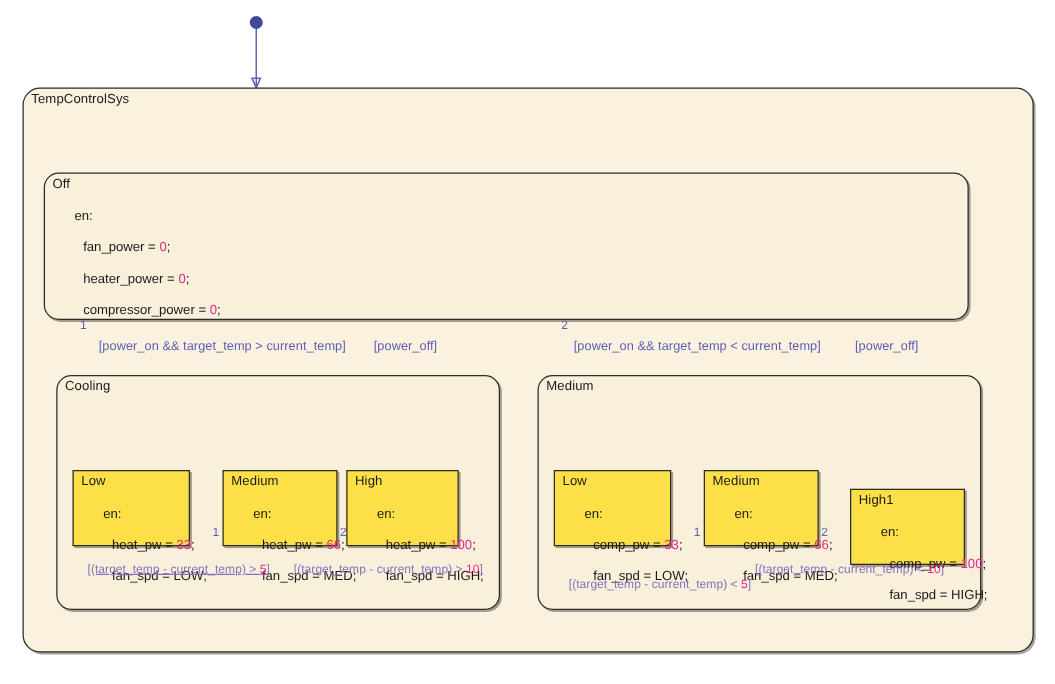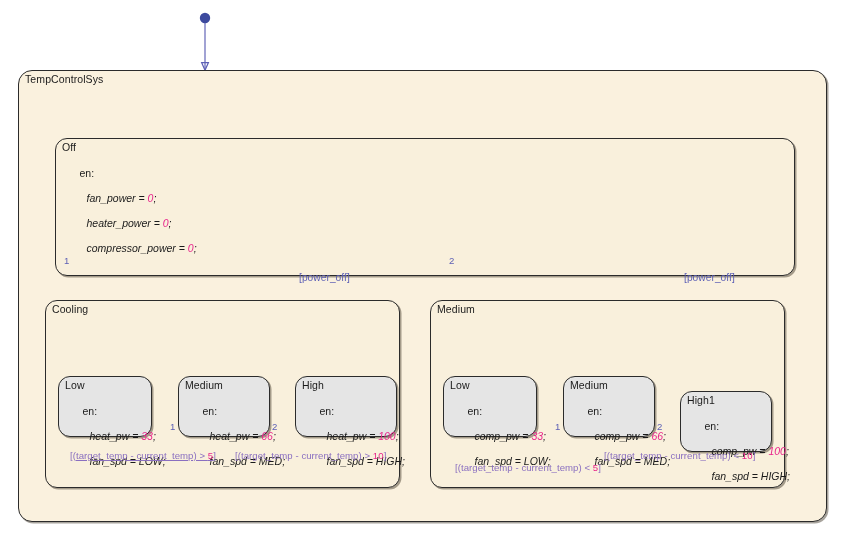--- a/index.html
+++ b/index.html
@@ -13,34 +13,34 @@
   
   .state{
     position:absolute;
     background:#f9f0dc;
     border:1.3px solid #2b2b2b;
     box-shadow:1.5px 1.5px 0 rgba(60,50,35,.45);
     box-sizing:border-box;
   }
   .state.sup{ background:#faf1de; border-radius:14px; }
   .state.mid{ background:#f9f0dc; border-radius:12px; }
-  .state.leaf{ background:#e5e5e5; border-radius:12px; }
+  .state.leaf{ background:#fde047; border-radius:0; }
 
   .st-name{
     position:absolute;left:6px;top:2px;
     font-size:10.5px;color:#1a1a1a;white-space:nowrap;
     letter-spacing:.1px;
   }
   .st-body{
     position:absolute;left:6px;top:15px;
     font-size:10.5px;color:#1a1a1a;line-height:12.6px;
     white-space:pre;
   }
   .st-body .num{color:#e8258b;}
-  .st-body .ind{padding-left:7px;display:inline-block;font-style:italic;}
+  .st-body .ind{padding-left:7px;display:inline-block;}
 
   
   .tlabel{
     position:absolute;font-size:10.2px;color:#5c5fb5;
     white-space:nowrap;letter-spacing:.05px;
   }
   .clabel{
     position:absolute;font-size:9.6px;color:#8a6fc0;
     white-space:nowrap;letter-spacing:.05px;
   }
@@ -96,34 +96,36 @@
       <path d="M563,426 L537,426" marker-end="url(#ar)"></path>
       <path d="M680,394 L655,394" marker-end="url(#ar)"></path>
       <path d="M655,426 L680,426" marker-end="url(#ar)"></path>
     </g>
   </svg>
 
   <div class="state sup" style="left:18px;top:70px;width:809px;height:452px;">
     <div class="st-name">TempControlSys</div>
   </div>
 
-  <div class="state mid" style="left:55px;top:138px;width:740px;height:138px;">
+  <div class="state mid" style="left:35px;top:138px;width:740px;height:118px;">
     <div class="st-name">Off</div>
     <div class="st-body">
       <span>en:</span><br>
       <span class="ind"><span>fan_power = </span><span class="num">0</span><span>;</span></span><br>
       <span class="ind"><span>heater_power = </span><span class="num">0</span><span>;</span></span><br>
       <span class="ind"><span>compressor_power = </span><span class="num">0</span><span>;</span></span>
     </div>
   </div>
 
   <div class="onum" style="left:64px;top:255px;">1</div>
   <div class="onum" style="left:449px;top:255px;">2</div>
 
+  <div class="tlabel" style="left:79px;top:272px;">[power_on &amp;&amp; target_temp &gt; current_temp]</div>
   <div class="tlabel" style="left:299px;top:272px;">[power_off]</div>
+  <div class="tlabel" style="left:459px;top:272px;">[power_on &amp;&amp; target_temp &lt; current_temp]</div>
   <div class="tlabel" style="left:684px;top:272px;">[power_off]</div>
 
   <div class="state mid" style="left:45px;top:300px;width:355px;height:188px;">
     <div class="st-name">Cooling</div>
   </div>
 
   <div class="state leaf" style="left:58px;top:376px;width:94px;height:61px;">
     <div class="st-name">Low</div>
     <div class="st-body">
       <span>en:</span><br>
@@ -134,21 +136,21 @@
 
   <div class="state leaf" style="left:178px;top:376px;width:92px;height:61px;">
     <div class="st-name">Medium</div>
     <div class="st-body">
       <span>en:</span><br>
       <span class="ind"><span>heat_pw = </span><span class="num">66</span><span>;</span></span><br>
       <span class="ind"><span>fan_spd = MED;</span></span>
     </div>
   </div>
 
-  <div class="state leaf" style="left:295px;top:376px;width:102px;height:61px;">
+  <div class="state leaf" style="left:277px;top:376px;width:90px;height:61px;">
     <div class="st-name">High</div>
     <div class="st-body">
       <span>en:</span><br>
       <span class="ind"><span>heat_pw = </span><span class="num">100</span><span>;</span></span><br>
       <span class="ind"><span>fan_spd = HIGH;</span></span>
     </div>
   </div>
 
   <div class="onum" style="left:170px;top:421px;">1</div>
   <div class="onum" style="left:272px;top:421px;">2</div>

